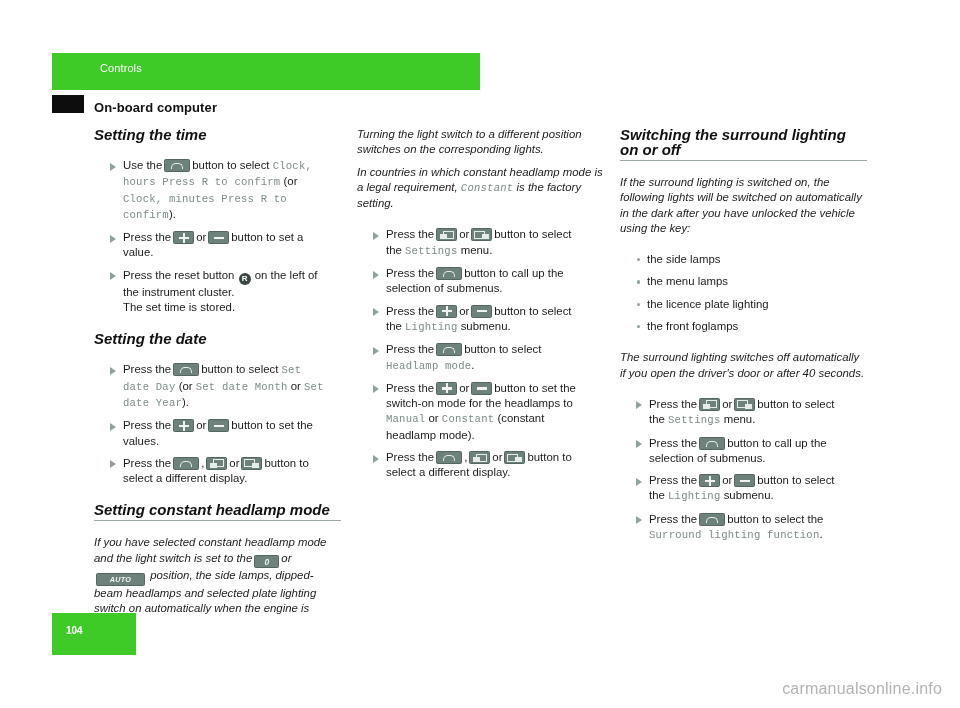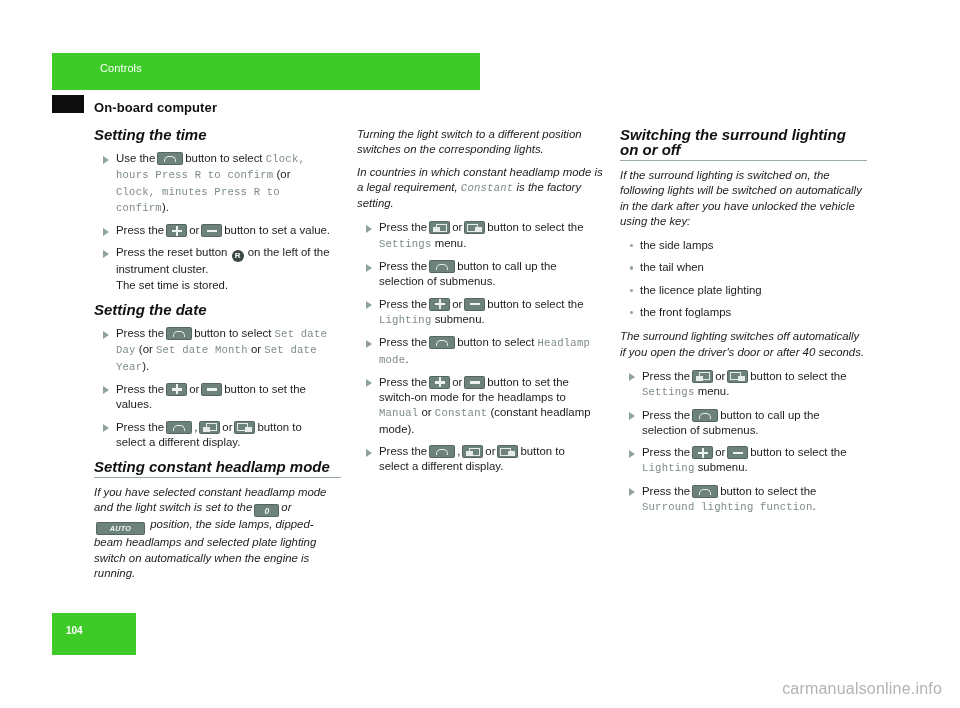--- a/index.html
+++ b/index.html
@@ -78,33 +78,33 @@
     font-size: 15px;
     font-weight: bold;
     margin: 0 0 4px 0;
     color: #111;
     line-height: 15px;
     font-style: italic;
   }
   h4.sub.rule {
     border-bottom: 1.6px solid #9aaaa4;
     padding-bottom: 3px;
-    margin-bottom: 7px;
+    margin-bottom: 14px;
   }
   .gap-before { margin-top: 14px; }
 
   p.para {
     margin: 0 0 7px 0;
     font-style: italic;
   }
 
   
   ul.steps, ul.dots {
     list-style: none;
-    margin: 9px;
+    margin: 16px;
     padding: 0;
   }
   ul.steps > li {
     position: relative;
     padding-left: 13px;
     margin-bottom: 7px;
   }
   ul.steps > li .tri {
     position: absolute;
     left: 0;
@@ -330,21 +330,21 @@
       <li><span class="tri"></span><span>Press the</span><span class="btn btn-plus"><span class="h"></span><span class="v"></span></span><span>or</span><span class="btn btn-minus"><span class="h"></span></span><span>button to set the switch-on mode for the headlamps to</span> <span class="mono">Manual</span> <span>or</span> <span class="mono">Constant</span> <span>(constant headlamp mode).</span></li>
       <li><span class="tri"></span><span>Press the</span><span class="btn btn-up"><span class="chev"></span></span><span>,</span><span class="btn btn-disp left"><span class="rbig"></span><span class="rsml"></span></span><span>or</span><span class="btn btn-disp right"><span class="rbig"></span><span class="rsml"></span></span><span>button to select a different display.</span></li>
     </ul>
   </div>
 
   <div class="col col-3">
     <h4 class="sub rule">Switching the surround lighting on or off</h4>
     <p class="para">If the surround lighting is switched on, the following lights will be switched on automatically in the dark after you have unlocked the vehicle using the key:</p>
     <ul class="dots">
       <li><span class="dot"></span><span>the side lamps</span></li>
-      <li><span class="dot"></span><span>the tail when</span></li>
+      <li><span class="dot"></span><span>the menu lamps</span></li>
       <li><span class="dot"></span><span>the licence plate lighting</span></li>
       <li><span class="dot"></span><span>the front foglamps</span></li>
     </ul>
     <p class="para">The surround lighting switches off automatically if you open the driver's door or after 40 seconds.</p>
     <ul class="steps">
       <li><span class="tri"></span><span>Press the</span><span class="btn btn-disp left"><span class="rbig"></span><span class="rsml"></span></span><span>or</span><span class="btn btn-disp right"><span class="rbig"></span><span class="rsml"></span></span><span>button to select the</span> <span class="mono">Settings</span> <span>menu.</span></li>
       <li><span class="tri"></span><span>Press the</span><span class="btn btn-up"><span class="chev"></span></span><span>button to call up the selection of submenus.</span></li>
       <li><span class="tri"></span><span>Press the</span><span class="btn btn-plus"><span class="h"></span><span class="v"></span></span><span>or</span><span class="btn btn-minus"><span class="h"></span></span><span>button to select the</span> <span class="mono">Lighting</span> <span>submenu.</span></li>
       <li><span class="tri"></span><span>Press the</span><span class="btn btn-up"><span class="chev"></span></span><span>button to select the</span> <span class="mono">Surround lighting function</span><span>.</span></li>
     </ul>

